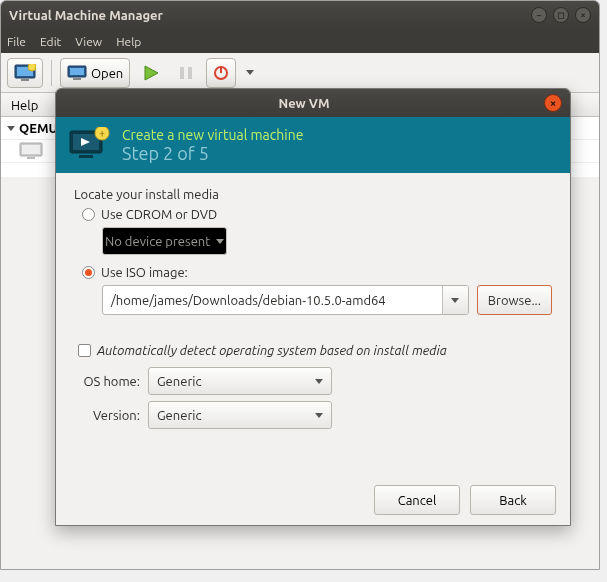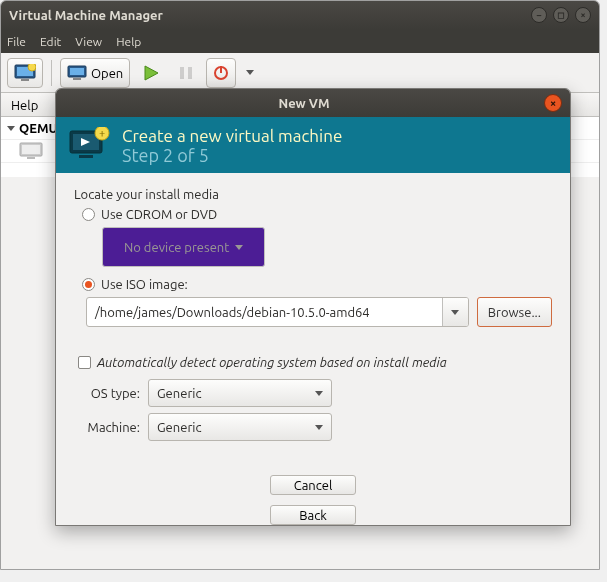--- a/index.html
+++ b/index.html
@@ -27,46 +27,46 @@
 .tree-group { padding: 4px 6px; font-weight: bold; display: flex; align-items: center; gap: 4px; background: #fff; }
 .tree-row { display: flex; align-items: center; padding: 2px 8px 2px 18px; gap: 6px; background: #fff; border-top: 1px solid #eee; border-bottom: 1px solid #eee; }
 
 
 .dialog { position: absolute; top: 88px; left: 55px; width: 516px; height: 438px; background: #f2f1f0; border: 1px solid #7a7875; border-radius: 6px 6px 0 0; box-shadow: 0 6px 18px rgba(0,0,0,0.3); overflow: hidden; }
 .dlg-titlebar { height: 28px; background: linear-gradient(to bottom,#4a4844,#3c3b37); color: #dfdbd2; display: flex; align-items: center; padding: 0 8px; font-size: 13px; font-weight: bold; }
 .dlg-titlebar .title { flex: 1; text-align: center; }
 .dlg-close { width: 18px; height: 18px; border-radius: 9px; background: #e95420; border: 1px solid #7a2d11; display: flex; align-items: center; justify-content: center; color: #2c1409; font-size: 11px; cursor: pointer; }
 
 .dlg-header { height: 56px; background: #0e7790; display: flex; align-items: center; padding: 0 12px; gap: 12px; }
-.dlg-header .titles .t1 { color: #fef9c3; font-size: 17px; }
+.dlg-header .titles .t1 { color: #bef264; font-size: 14px; }
 .dlg-header .titles .t2 { color: #8fc9d6; font-size: 18px; }
 
 .dlg-body { padding: 14px 18px 10px 18px; font-size: 13px; color: #2e2d2b; }
 .dlg-body .section-label { margin-bottom: 6px; }
 .radio-row { display: flex; align-items: center; gap: 6px; margin: 4px 0 4px 8px; }
 .radio { width: 13px; height: 13px; border-radius: 50%; border: 1px solid #8a8884; background: #fff; position: relative; flex-shrink: 0; }
 .radio.checked::after { content: ""; position: absolute; top: 2px; left: 2px; width: 7px; height: 7px; border-radius: 50%; background: #e95420; }
 
 .indent-block { margin: 6px 0 10px 28px; }
-.dropdown-disabled { display: inline-flex; align-items: center; border: 1px solid #c0bfbc; background: #4c1d95; color: #9a9894; border-radius: 3px; height: 40px; padding: 0 21px; gap: 6px; }
-
-.iso-row { display: flex; gap: 8px; margin: 6px 0 4px 12px; }
+.dropdown-disabled { display: inline-flex; align-items: center; border: 1px solid #c0bfbc; background: #000000; color: #9a9894; border-radius: 3px; height: 28px; padding: 0 2px; gap: 6px; }
+
+.iso-row { display: flex; gap: 8px; margin: 6px 0 4px 28px; }
 .iso-combo { flex: 1; display: flex; border: 1px solid #b8b5af; border-radius: 3px; height: 30px; overflow: hidden; background: #fff; }
 .iso-combo .val { flex: 1; padding: 0 8px; display: flex; align-items: center; white-space: nowrap; overflow: hidden; font-family: inherit; }
 .iso-combo .caret { width: 26px; border-left: 1px solid #c0bfbc; display: flex; align-items: center; justify-content: center; background: linear-gradient(to bottom,#fdfdfc,#e8e7e5); cursor: pointer; }
 .browse-btn { height: 30px; padding: 0 10px; border: 1px solid #cf6b3f; background: linear-gradient(to bottom,#fdfdfc,#e8e7e5); border-radius: 3px; cursor: pointer; font-size: 13px; color: #333; }
 
 .checkbox-row { display: flex; align-items: center; gap: 6px; margin: 28px 0 10px 4px; font-style: italic; }
 .checkbox { width: 13px; height: 13px; border: 1px solid #8a8884; background: #fff; border-radius: 2px; flex-shrink: 0; }
 
 .form-row { display: flex; align-items: center; gap: 8px; margin: 6px 0; }
 .form-row .lbl { width: 66px; text-align: right; }
 .select { display: flex; align-items: center; justify-content: space-between; border: 1px solid #b8b5af; background: linear-gradient(to bottom,#fdfdfc,#e8e7e5); border-radius: 3px; height: 28px; padding: 0 8px; width: 184px; cursor: pointer; }
 
-.dlg-footer { position: absolute; bottom: 0; left: 0; right: 0; height: 50px; display: flex; align-items: center; justify-content: flex-end; padding: 0 14px; gap: 10px; flex-direction: column; }
+.dlg-footer { position: absolute; bottom: 0; left: 0; right: 0; height: 50px; display: flex; align-items: center; justify-content: flex-end; padding: 0 14px; gap: 10px; }
 .ft-btn { height: 30px; width: 86px; border: 1px solid #b8b5af; background: linear-gradient(to bottom,#fdfdfc,#e8e7e5); border-radius: 3px; font-size: 13px; cursor: pointer; }
 
 .tri-down { display: inline-block; width: 0; height: 0; border-left: 4px solid transparent; border-right: 4px solid transparent; border-top: 5px solid #555; }
 .tri-down.light { border-top-color: #9a9894; }
 
 svg { display: block; }
 </style>
 </head>
 <body>
 
@@ -203,28 +203,28 @@
       </div>
       <button class="browse-btn">Browse...</button>
     </div>
 
     <div class="checkbox-row">
       <div class="checkbox"></div>
       <span>Automatically detect operating system based on install media</span>
     </div>
 
     <div class="form-row">
-      <div class="lbl">OS type:</div>
+      <div class="lbl">OS home:</div>
       <div class="select">
         <span>Generic</span>
         <span class="tri-down"></span>
       </div>
     </div>
     <div class="form-row">
-      <div class="lbl">Machine:</div>
+      <div class="lbl">Version:</div>
       <div class="select">
         <span>Generic</span>
         <span class="tri-down"></span>
       </div>
     </div>
   </div>
 
   <div class="dlg-footer">
     <button class="ft-btn">Cancel</button>
     <button class="ft-btn">Back</button>

